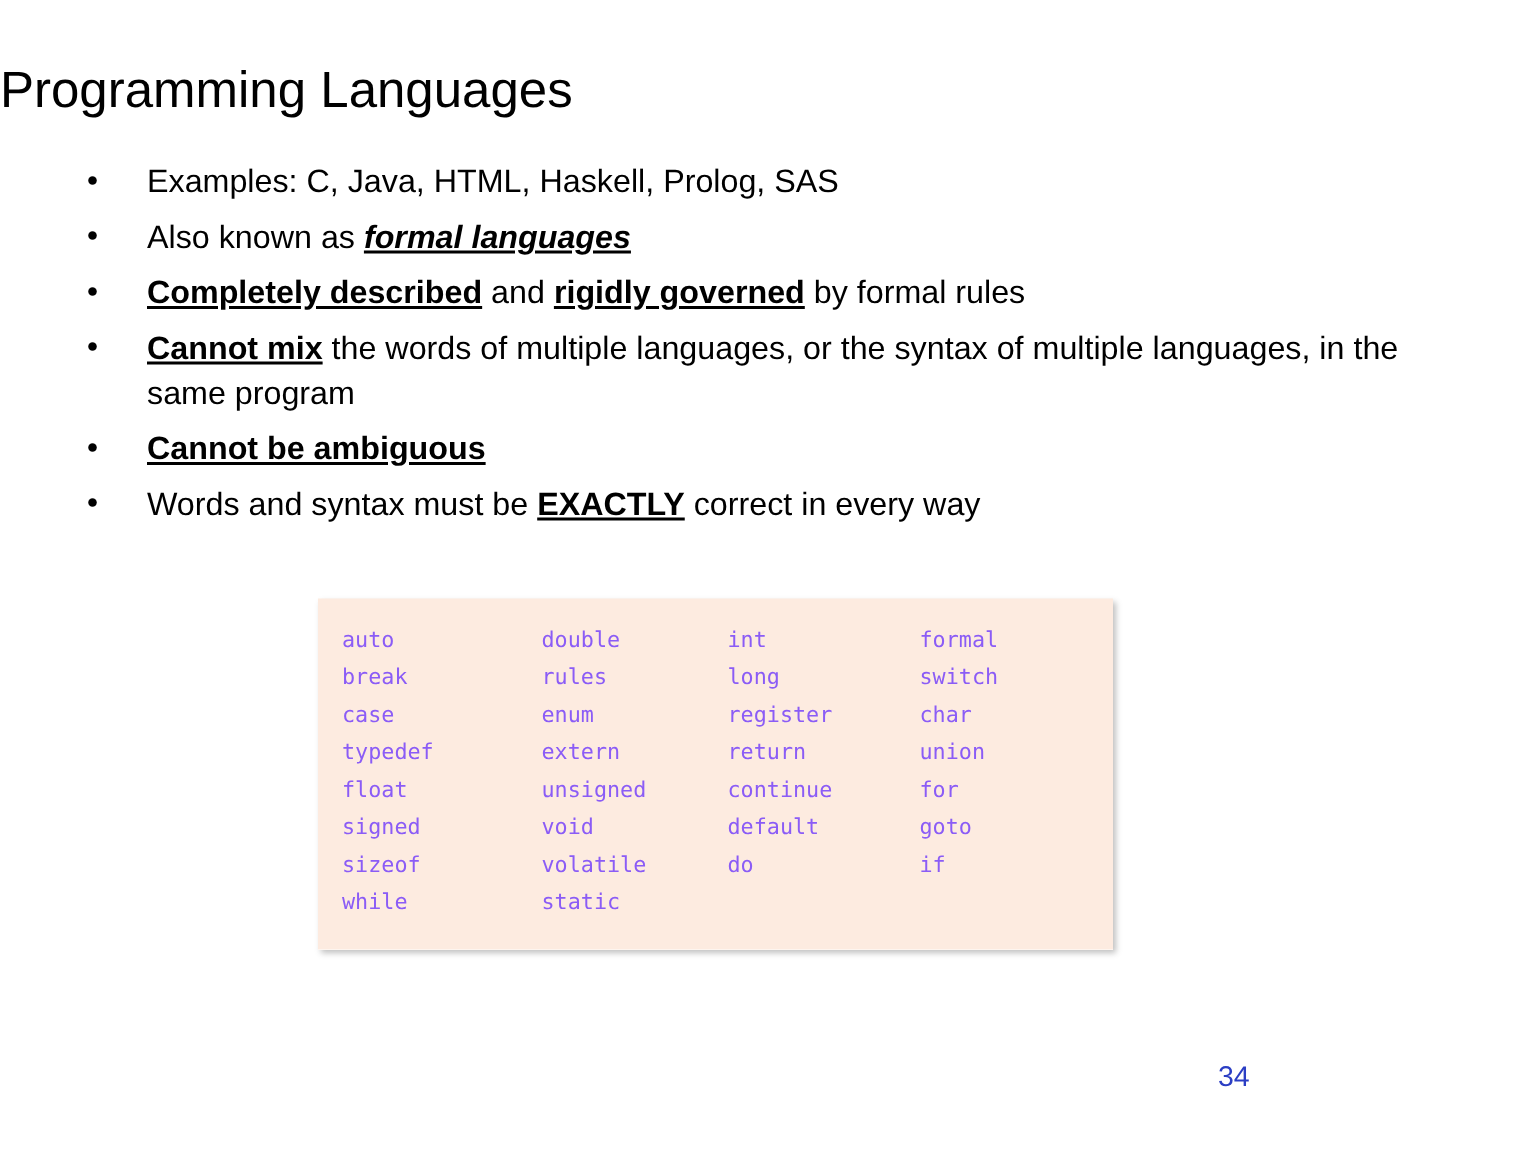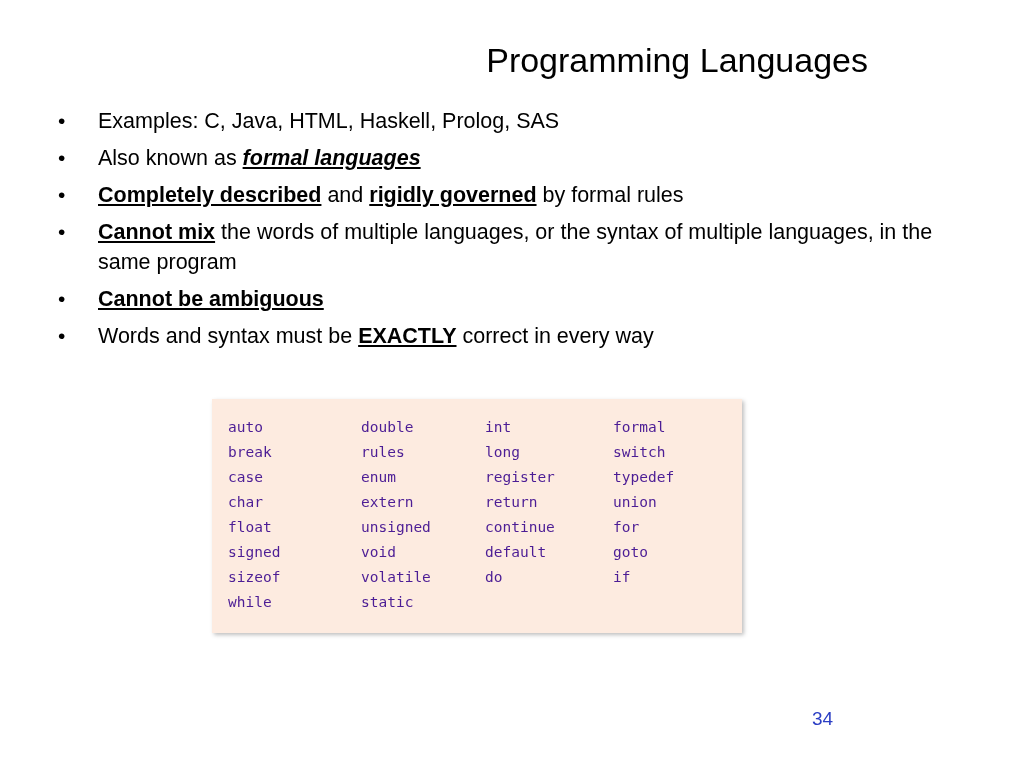--- a/index.html
+++ b/index.html
@@ -18,21 +18,21 @@
   .slide {
     position: absolute;
     inset: 0;
     background: #ffffff;
   }
   .slide-title {
     position: absolute;
     top: 38px;
     left: 0;
     width: 868px;
-    text-align: right;
+    text-align: left;
     font-size: 34px;
     line-height: 44px;
     font-weight: 400;
     color: #000000;
   }
   .bullets {
     position: absolute;
     top: 106px;
     left: 58px;
     width: 900px;
@@ -94,21 +94,21 @@
   }
   .kw-grid {
     display: grid;
     grid-template-columns: 133px 124px 128px 145px;
     padding-left: 16px;
   }
   .kw-cell {
     font-family: "DejaVu Sans Mono", monospace;
     font-size: 14.5px;
     line-height: 25px;
-    color: #4c1d95;
+    color: #8b5cf6;
     white-space: nowrap;
   }
   .page-number {
     position: absolute;
     left: 812px;
     top: 708px;
     font-size: 19px;
     color: #2b3ec4;
   }
 </style>
@@ -153,22 +153,22 @@
           <div class="kw-cell">double</div>
           <div class="kw-cell">int</div>
           <div class="kw-cell">formal</div>
           <div class="kw-cell">break</div>
           <div class="kw-cell">rules</div>
           <div class="kw-cell">long</div>
           <div class="kw-cell">switch</div>
           <div class="kw-cell">case</div>
           <div class="kw-cell">enum</div>
           <div class="kw-cell">register</div>
+          <div class="kw-cell">char</div>
           <div class="kw-cell">typedef</div>
-          <div class="kw-cell">char</div>
           <div class="kw-cell">extern</div>
           <div class="kw-cell">return</div>
           <div class="kw-cell">union</div>
           <div class="kw-cell">float</div>
           <div class="kw-cell">unsigned</div>
           <div class="kw-cell">continue</div>
           <div class="kw-cell">for</div>
           <div class="kw-cell">signed</div>
           <div class="kw-cell">void</div>
           <div class="kw-cell">default</div>

